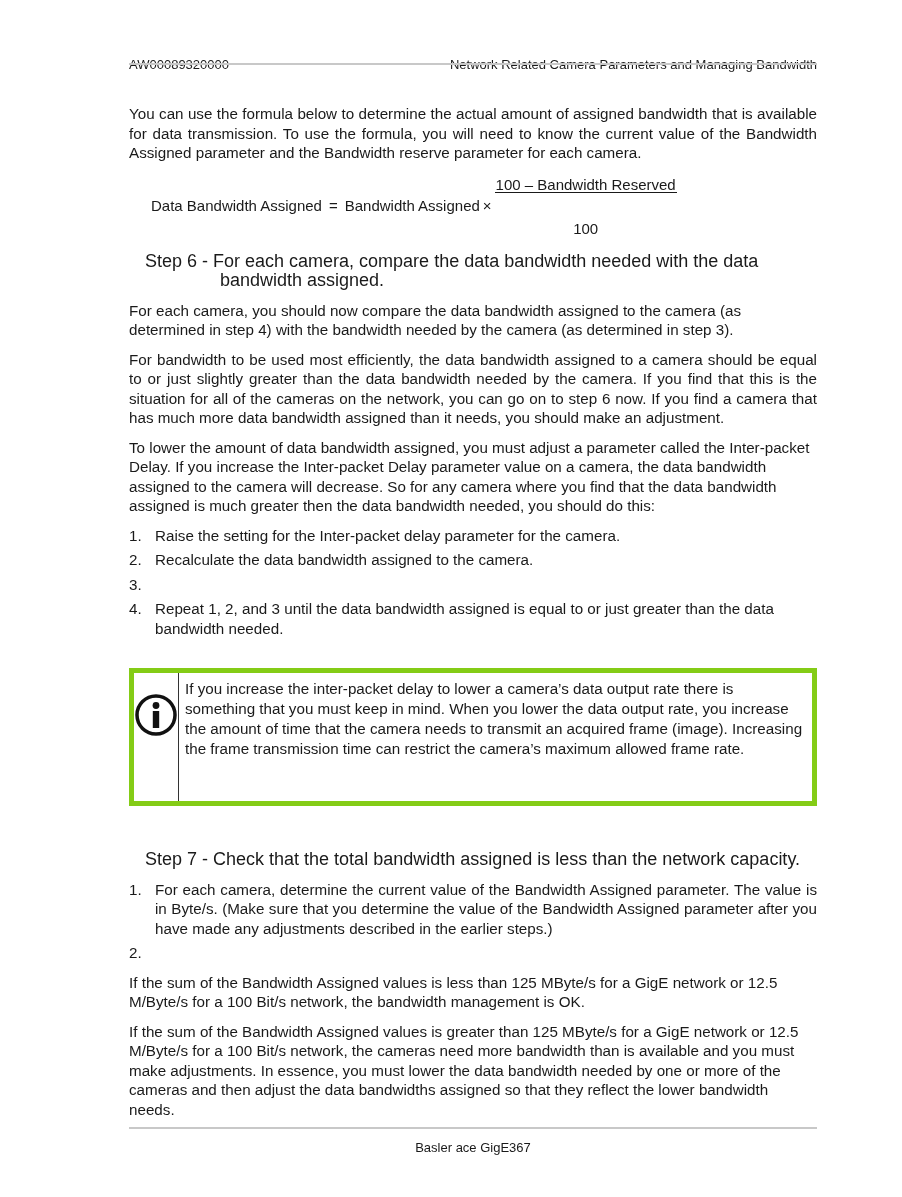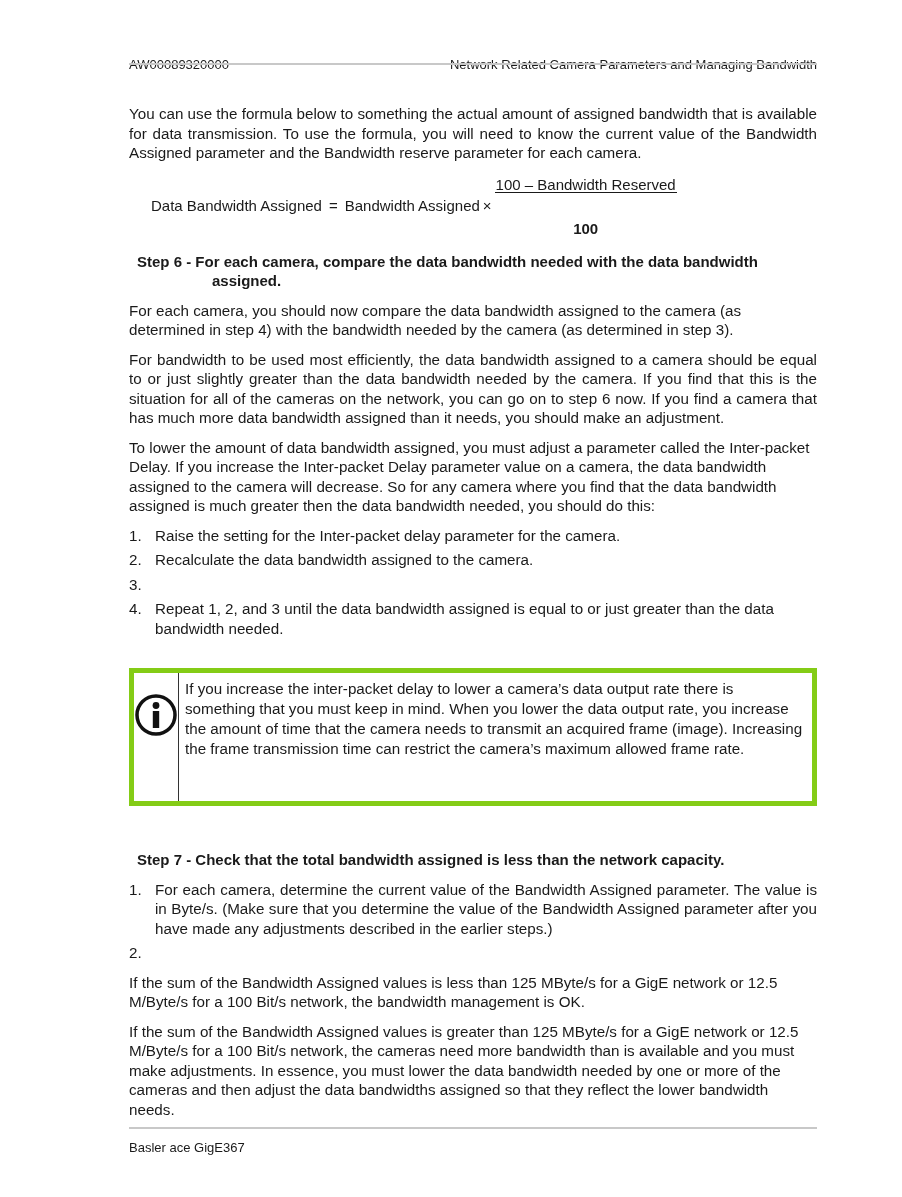--- a/index.html
+++ b/index.html
@@ -5,42 +5,42 @@
   html, body { margin: 0; padding: 0; background: #ffffff; }
   body { width: 902px; height: 1197px; position: relative; font-family: "Liberation Sans", sans-serif; color: #1a1a1a; overflow: hidden; }
   .header { position: absolute; left: 129px; right: 85px; top: 38px; font-size: 13px; display: flex; justify-content: space-between; margin-top: 19px; }
   .hr-top { position: absolute; left: 129px; right: 85px; top: 63px; height: 2px; background: #c8c8c8; }
   .content { position: absolute; left: 129px; width: 688px; top: 104px; font-size: 15.2px; line-height: 19.5px; }
   p { margin: 0 0 10px 0; }
   .formula { display: flex; align-items: center; font-size: 15px; margin: 14px 0 16px 22px; }
   .formula .op { margin: 0 7px; }
   .frac { display: inline-flex; flex-direction: column; align-items: center; margin-left: 3px; gap: 28px; }
   .frac .num { border-bottom: 1px solid #1a1a1a; padding: 0 1px; line-height: 15px; }
-  .frac .den { line-height: 15px; font-weight: bold; }
-  h3 { font-size: 15px; font-weight: bold; margin: 0 0 10px 8px; line-height: 19.5px; padding-left: 75px; text-indent: -75px; }
+  .frac .den { line-height: 15px; }
+  h3 { font-size: 18px; font-weight: normal; margin: 0 0 10px 16px; line-height: 19.5px; padding-left: 75px; text-indent: -75px; }
   ol { margin: 0 0 10px 0; padding: 0; list-style: none; }
   ol li { display: flex; margin-bottom: 5px; }
   ol li .n { width: 26px; flex: none; }
   .note { display: flex; border: 5px solid #84cc16; margin: 30px 0 44px 0; height: 128px; }
   .note .ic { width: 107px; border-right: 1px solid #333; display: flex; align-items: flex-start; justify-content: center; padding-top: 20px; box-sizing: border-box; }
   .note .tx { padding: 6px 6px 0 6px; font-size: 15.2px; line-height: 20px; }
   .hr-bot { position: absolute; left: 129px; right: 85px; top: 1127px; height: 2px; background: #c8c8c8; }
-  .footer { position: absolute; left: 129px; right: 85px; top: 1140px; font-size: 13px; display: flex; justify-content: flex-start; }
+  .footer { position: absolute; left: 129px; right: 85px; top: 1140px; font-size: 13px; display: flex; justify-content: center; }
 </style>
 </head>
 <body>
 
 <div class="header">
   <span>AW00089320000</span>
   <span>Network Related Camera Parameters and Managing Bandwidth</span>
 </div>
 <div class="hr-top"></div>
 
 <div class="content">
-  <p style="text-align:justify">You can use the formula below to something the actual amount of assigned bandwidth that is available for data transmission. To use the formula, you will need to know the current value of the Bandwidth Assigned parameter and the Bandwidth reserve parameter for each camera.</p>
+  <p style="text-align:justify">You can use the formula below to determine the actual amount of assigned bandwidth that is available for data transmission. To use the formula, you will need to know the current value of the Bandwidth Assigned parameter and the Bandwidth reserve parameter for each camera.</p>
 
   <div class="formula">
     <span>Data Bandwidth Assigned</span>
     <span class="op">=</span>
     <span>Bandwidth Assigned</span>
     <span style="margin-left:3px">×</span>
     <span class="frac">
       <span class="num">100 – Bandwidth Reserved</span>
       <span class="den">100</span>
     </span>

